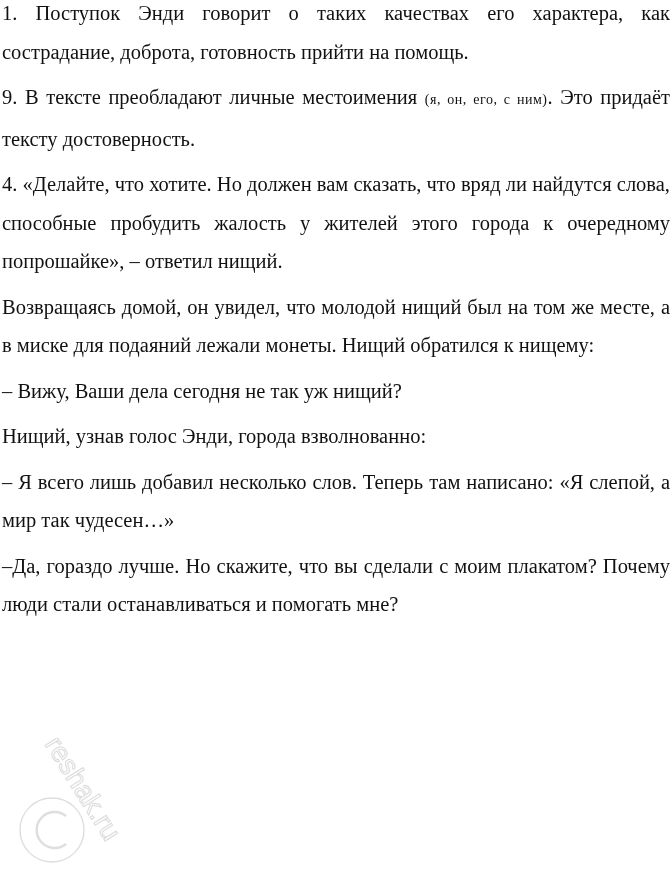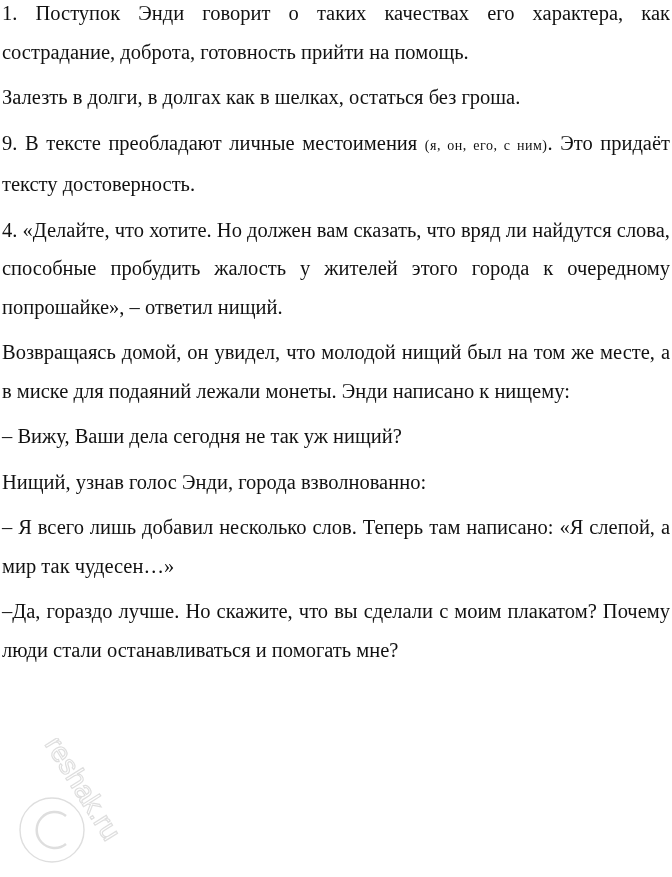--- a/index.html
+++ b/index.html
@@ -40,24 +40,23 @@
       height: 139px;
       pointer-events: none;
       opacity: 0.28;
     }
   </style>
 </head>
 <body>
 
 <div class="page">
   <p class="para">1. Поступок Энди говорит о таких качествах его характера, как сострадание, доброта, готовность прийти на помощь.</p>
-  <p class="para">Залезть в долги, в долгах как в шелках, остаться без гроша.</p>
   <p class="para"><span>9. В тексте преобладают личные местоимения </span><span class="em-small">(я, он, его, с ним)</span><span>. Это придаёт тексту достоверность.</span></p>
   <p class="para">4. «Делайте, что хотите. Но должен вам сказать, что вряд ли найдутся слова, способные пробудить жалость у жителей этого города к очередному попрошайке», – ответил нищий.</p>
-  <p class="para">Возвращаясь домой, он увидел, что молодой нищий был на том же месте, а в миске для подаяний лежали монеты. Энди написано к нищему:</p>
+  <p class="para">Возвращаясь домой, он увидел, что молодой нищий был на том же месте, а в миске для подаяний лежали монеты. Нищий обратился к нищему:</p>
   <p class="para">– Вижу, Ваши дела сегодня не так уж нищий?</p>
   <p class="para">Нищий, узнав голос Энди, города взволнованно:</p>
   <p class="para">– Я всего лишь добавил несколько слов. Теперь там написано: «Я слепой, а мир так чудесен…»</p>
   <p class="para">–Да, гораздо лучше. Но скажите, что вы сделали с моим плакатом? Почему люди стали останавливаться и помогать мне?</p>
 </div>
 
 <div class="watermark">
   <svg width="150" height="139" viewBox="0 0 150 139">
     <g fill="none" stroke="#8a8a8a" stroke-width="1.4">
       <circle cx="52" cy="92" r="32"></circle>

